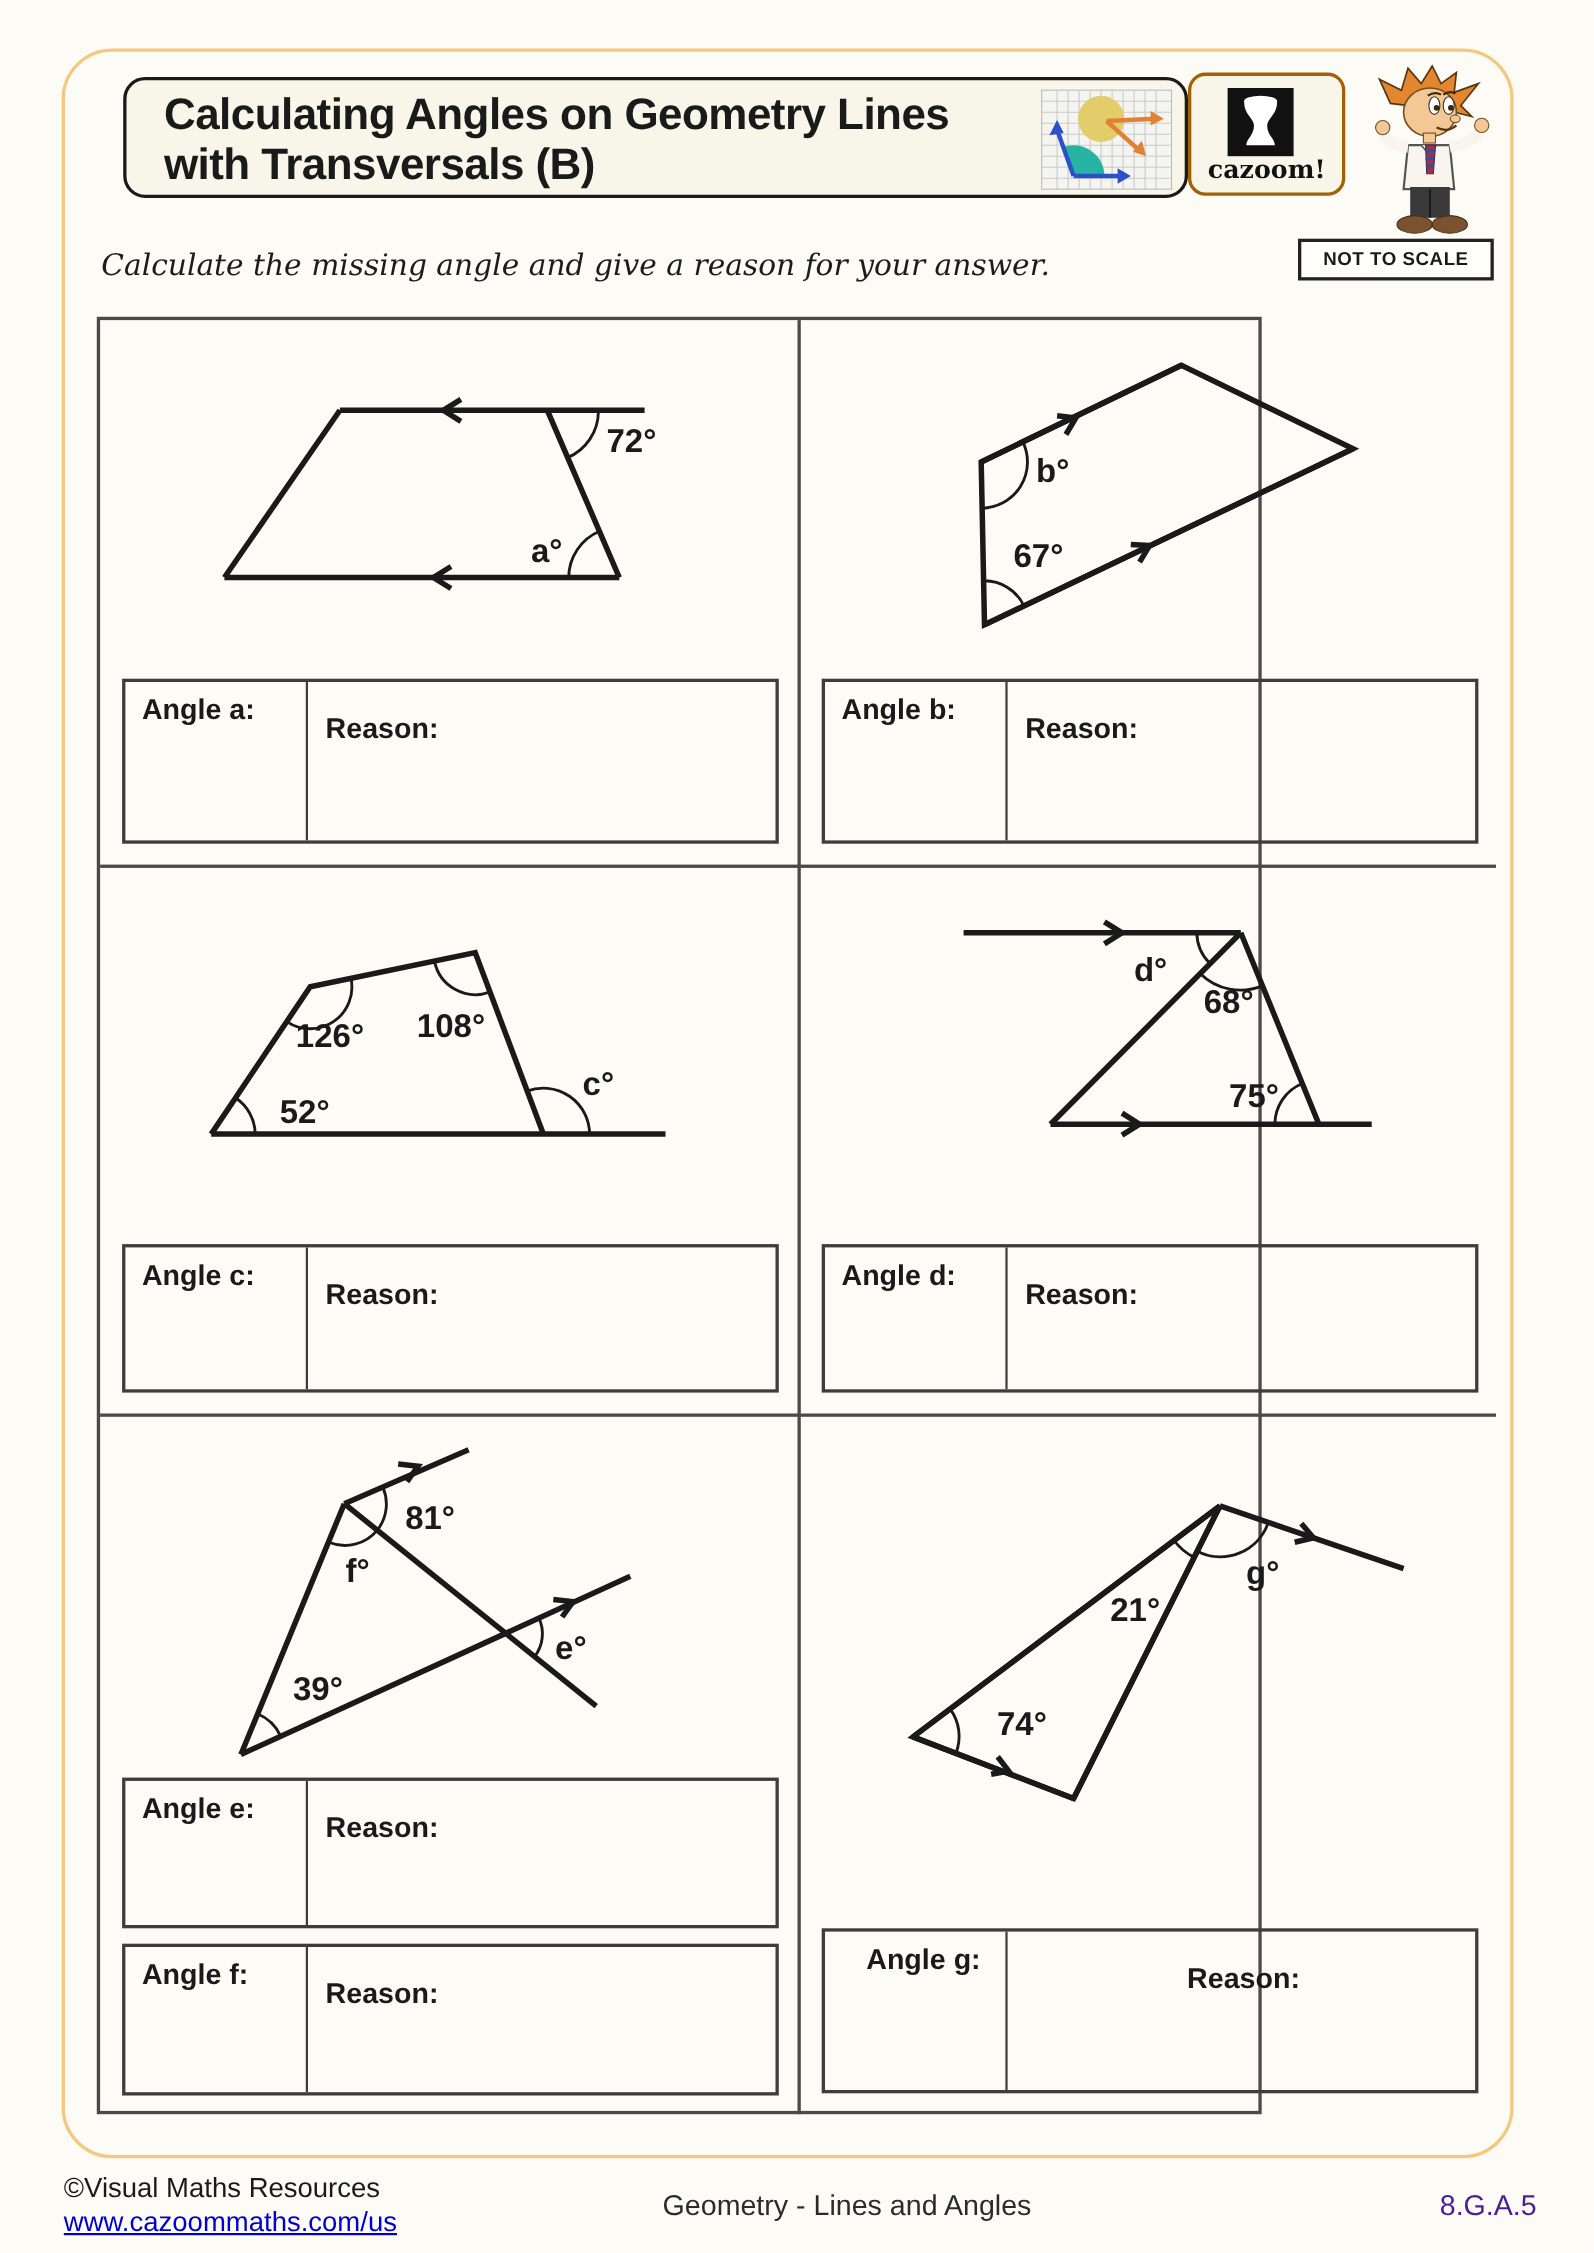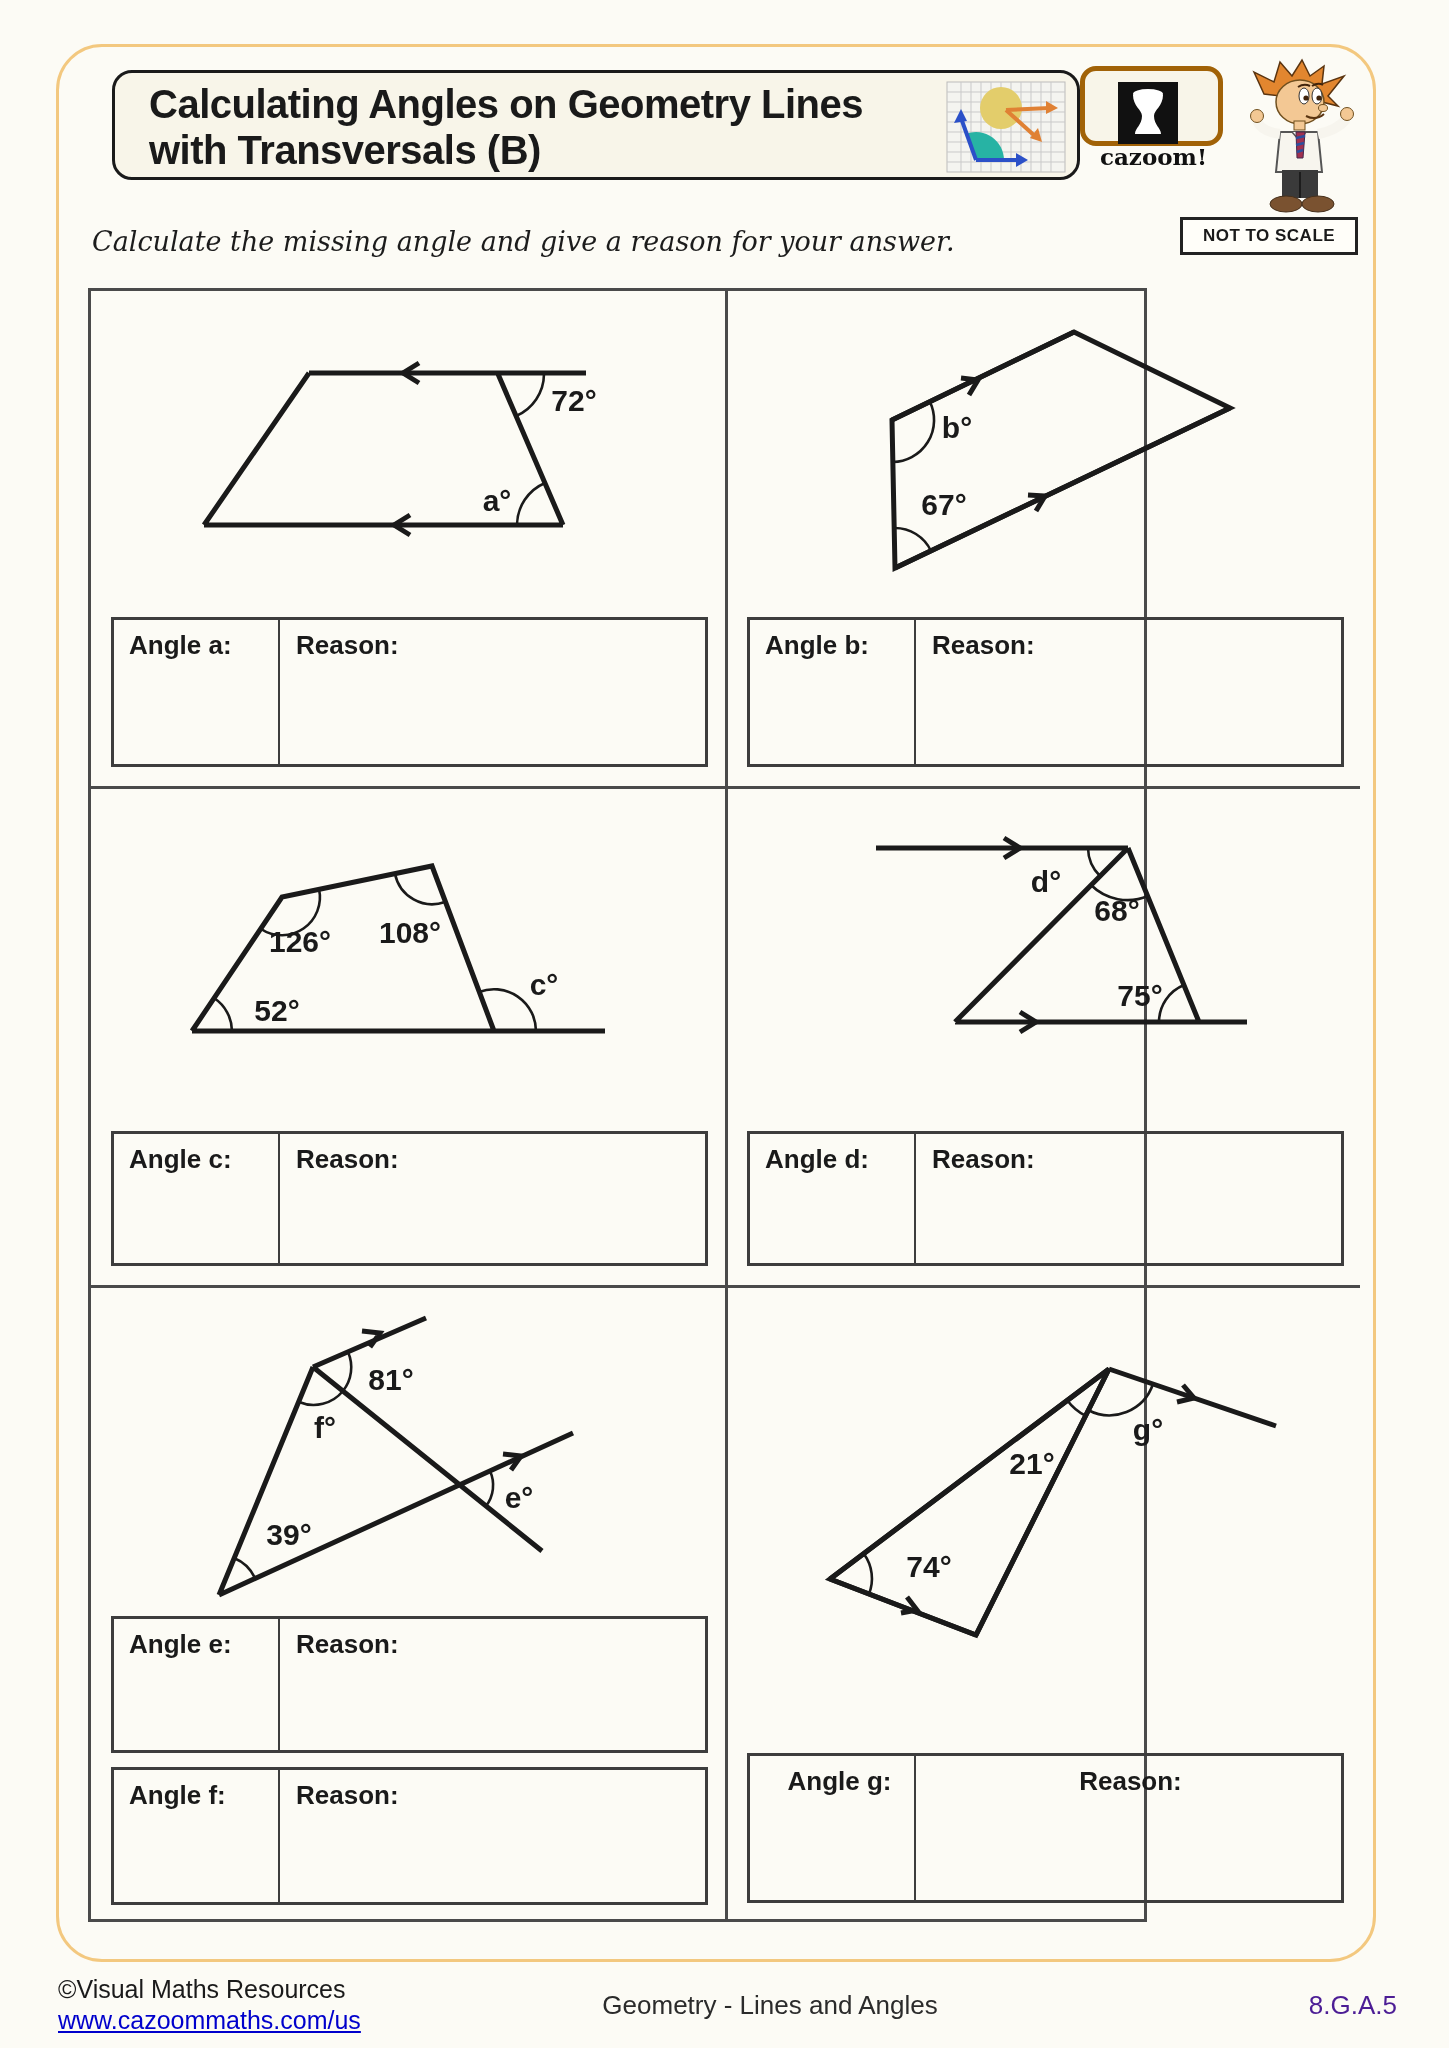--- a/index.html
+++ b/index.html
@@ -16,22 +16,22 @@
     position:absolute; left:112px; top:70px; width:968px; height:110px;
     background:#f8f5e9; border:3px solid #1a1a1a; border-radius:20px;
     box-sizing:border-box;
   }
   .title-text {
     position:absolute; left:34px; top:8px;
     font-size:40px; line-height:46px; font-weight:bold; letter-spacing:-0.5px;
   }
   .grid-icon { position:absolute; left:831px; top:8px; }
   .logo-box {
-    position:absolute; left:1080px; top:66px; width:143px; height:80px;
-    background:#f8f5e9; border:5px solid #a16207; border-radius:16px;
+    position:absolute; left:1080px; top:66px; width:143px; height:112px;
+    background:#f8f5e9; border:3px solid #a16207; border-radius:16px;
     box-sizing:border-box;
   }
   .logo-square { position:absolute; left:33px; top:11px; width:60px; height:62px; background:#111; }
   .logo-word {
     position:absolute; left:0; top:72px; width:137px; text-align:center;
     font-family:"DejaVu Serif", serif; font-weight:bold; font-size:23px; color:#111;
   }
   .character { position:absolute; left:1250px; top:58px; }
   .nts-box {
     position:absolute; left:1180px; top:217px; width:178px; height:38px;
@@ -56,21 +56,21 @@
   .p5 { left:0px;   top:997px;  width:637px; height:634px; border-right:3px solid #4a4a4a; }
   .p6 { left:637px; top:997px;  width:632px; height:634px; }
   .shape  { stroke:#1a1a1a; stroke-width:5; fill:none; stroke-linejoin:miter; }
   .arcln  { stroke:#1a1a1a; stroke-width:2.6; fill:none; }
   .lbl    { font-family:"Liberation Sans",sans-serif; font-weight:bold; font-size:30px; fill:#1a1a1a; text-anchor:middle; }
   .ansbox {
     position:absolute; display:flex;
     border:3px solid #3d3d3d; box-sizing:border-box; background:transparent;
   }
   .anscell   { width:166px; border-right:2px solid #3d3d3d; box-sizing:border-box; padding:10px 0 0 15px; font-weight:bold; font-size:26px; }
-  .reasoncell{ flex:1; padding:10px 12px 0 16px; font-weight:bold; font-size:26px; }
+  .reasoncell{ flex:1; padding:10px 12px 0 16px; font-weight:bold; font-size:26px;margin-top:17px; }
   .footer-copy { position:absolute; left:58px;  top:1975px; font-size:25px; color:#1a1a1a; }
   .footer-url  { position:absolute; left:58px;  top:2006px; font-size:25px; color:#0000cc; text-decoration:underline; }
   .footer-cat  { position:absolute; left:0; top:1990px; width:1540px; text-align:center; font-size:26px; color:#2b2b2b; }
   .footer-code { position:absolute; right:52px; top:1990px; font-size:26px; color:#4c1d95; }
 </style>
 </head>
 <body>
 
 <div class="sheet">
   <div class="accent-frame"></div>

